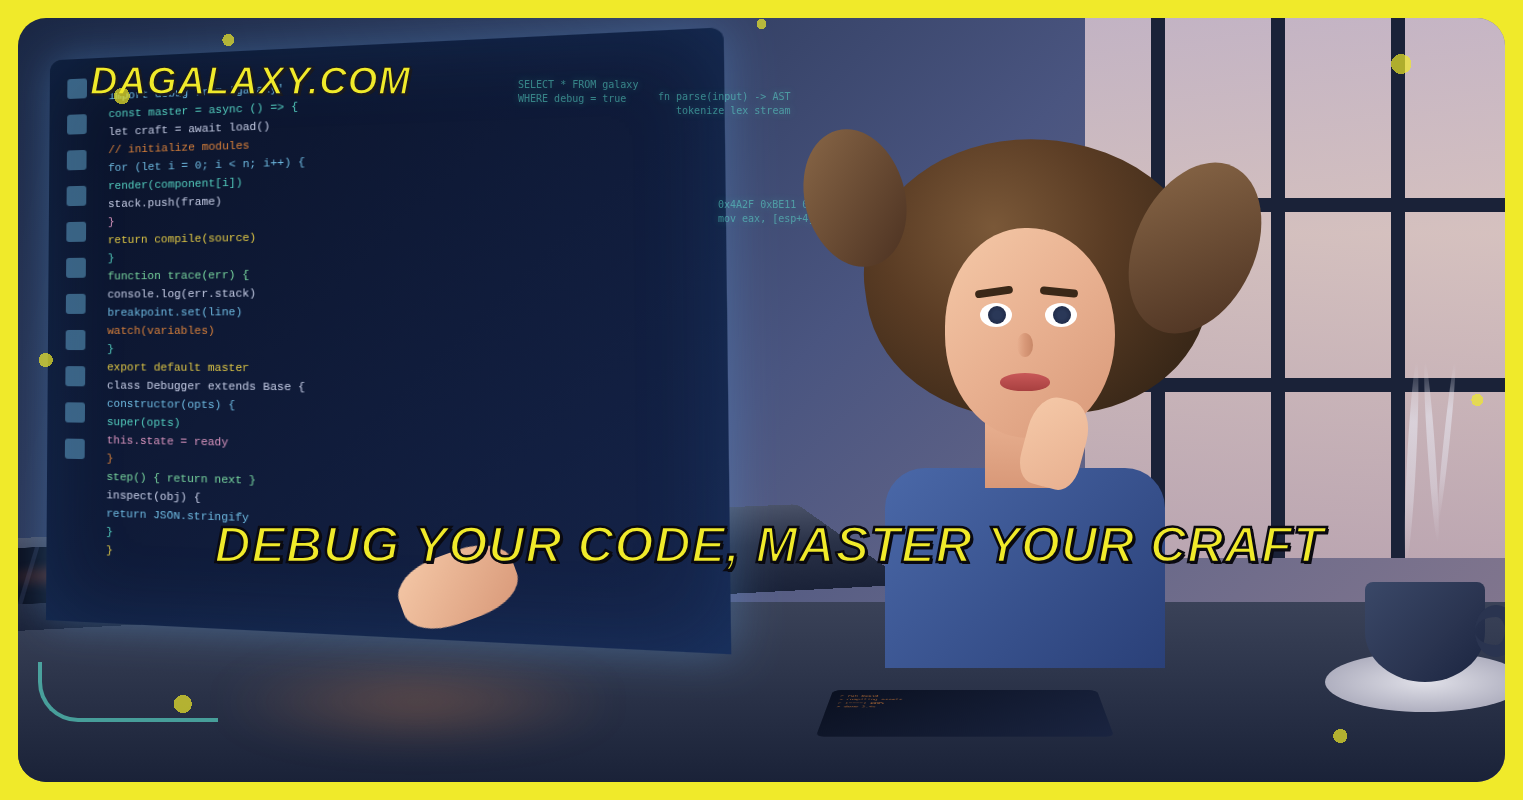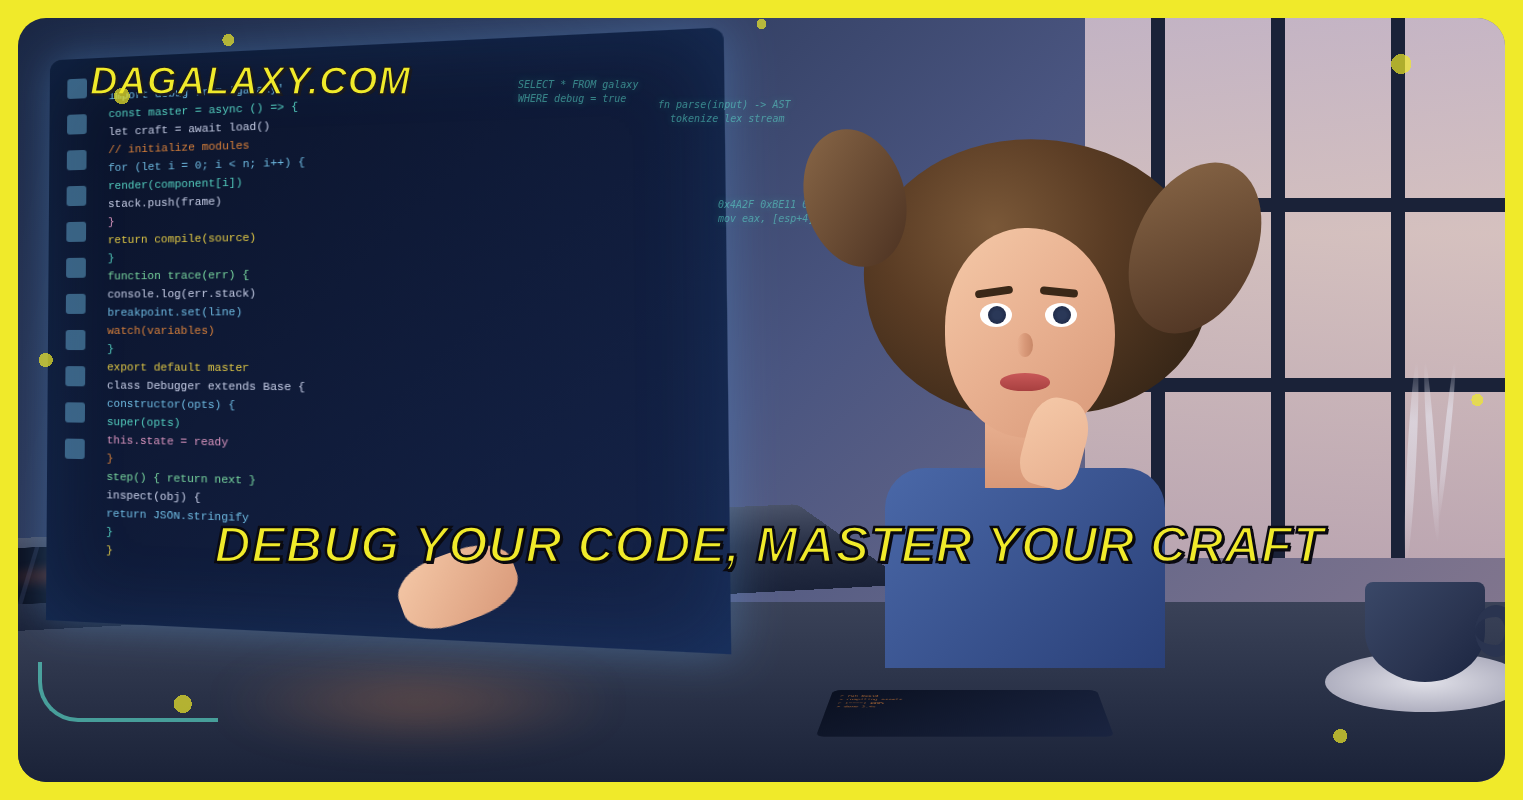--- a/index.html
+++ b/index.html
@@ -428,24 +428,23 @@
     
     
     .hologram {
       position: absolute;
       font-family: monospace;
       font-size: 10px;
       line-height: 14px;
       color: #5eead4;
       opacity: 0.5;
       text-shadow: 0 0 8px rgba(94,234,212,0.6);
-      font-style: italic;
-    }
-    
-    .holo1 { top: 80px; left: 640px; }
+    }
+    
+    .holo1 { top: 72px; left: 640px; text-align: right; }
     .holo2 { top: 180px; left: 700px; }
     .holo3 { top: 60px; left: 500px; }
     
     
     .site-url {
       position: absolute;
       top: 42px;
       left: 72px;
       font-size: 38px;
       font-weight: 900;

